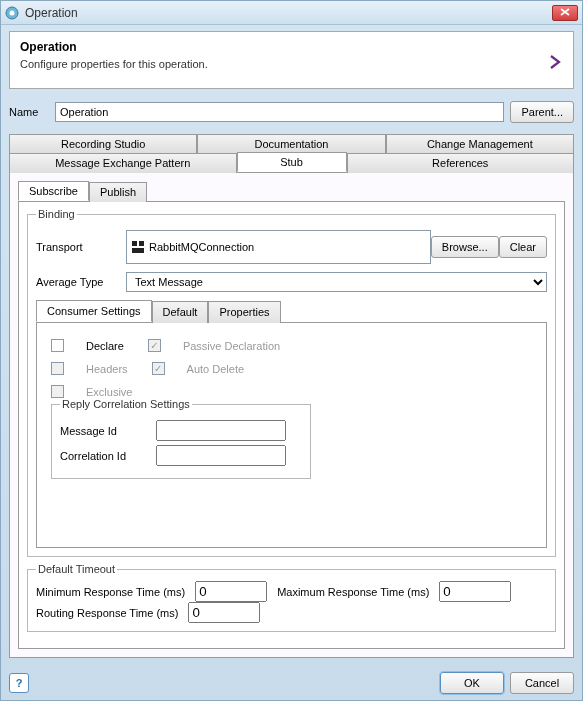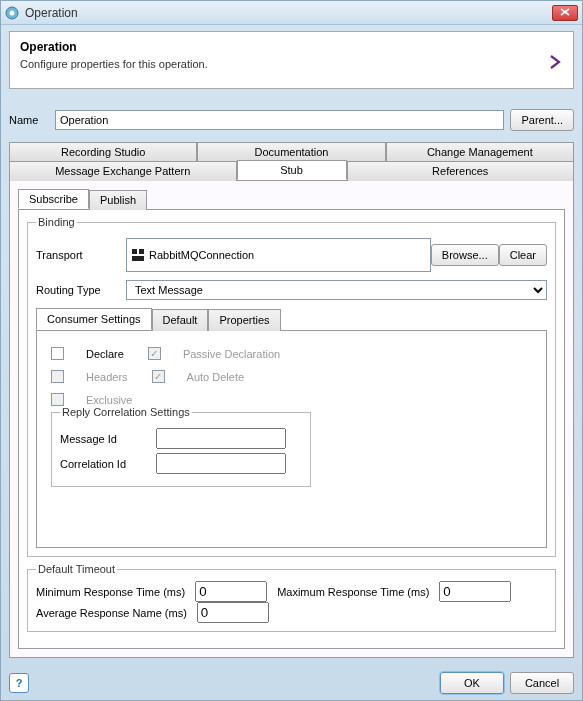--- a/index.html
+++ b/index.html
@@ -61,21 +61,21 @@
     min-height: 58px;
   }
   .header-box .h-title { font-weight: bold; font-size: 12px; }
   .header-box .h-desc { margin-top: 4px; color: #333; }
   .header-box .chevron {
     position: absolute; right: 10px; top: 22px;
     cursor: pointer;
   }
   .name-row {
     display: flex; align-items: center; gap: 6px;
-    margin-top: 14px;
+    margin-top: 6px;
   }
   .name-row label { width: 40px; }
   .name-row input[type=text] {
     flex: 1;
     height: 20px;
     border: 1px solid #8a9aa8;
     padding: 0 4px;
     background: #fff;
     font-family: inherit; font-size: 11px;
   }
@@ -322,21 +322,21 @@
                     <rect x="8" y="1" width="5" height="5" fill="#222"></rect>
                     <rect x="1" y="8" width="12" height="5" fill="#222"></rect>
                   </svg>
                 <span>RabbitMQConnection</span>
               </div>
               <button class="btn">Browse...</button>
               <button class="btn">Clear</button>
             </div>
 
             <div class="fld-row">
-              <span class="lbl" style="width:90px">Routing Type</span>
+              <span class="lbl" style="width:90px">Average Type</span>
               <select>
                 <option>Text Message</option>
               </select>
             </div>
 
             <div class="cs-tabs">
               <div class="cs-tab selected">Consumer Settings</div>
               <div class="cs-tab">Default</div>
               <div class="cs-tab">Properties</div>
             </div>
@@ -387,21 +387,21 @@
           <fieldset class="grp">
             <legend>Default Timeout</legend>
             <div class="timeout-rows">
               <div class="timeout-line timeout-row">
                 <span class="lbl">Minimum Response Time (ms)</span>
                 <input type="text" value="0" style="">
                 <span class="lbl">Maximum Response Time (ms)</span>
                 <input type="text" value="0" style="">
               </div>
               <div class="timeout-line timeout-row">
-                <span class="lbl">Average Response Name (ms)</span>
+                <span class="lbl">Routing Response Time (ms)</span>
                 <input type="text" value="0" style="">
               </div>
             </div>
           </fieldset>
 
         </div>
       </div>
     </div>
   </div>
 

